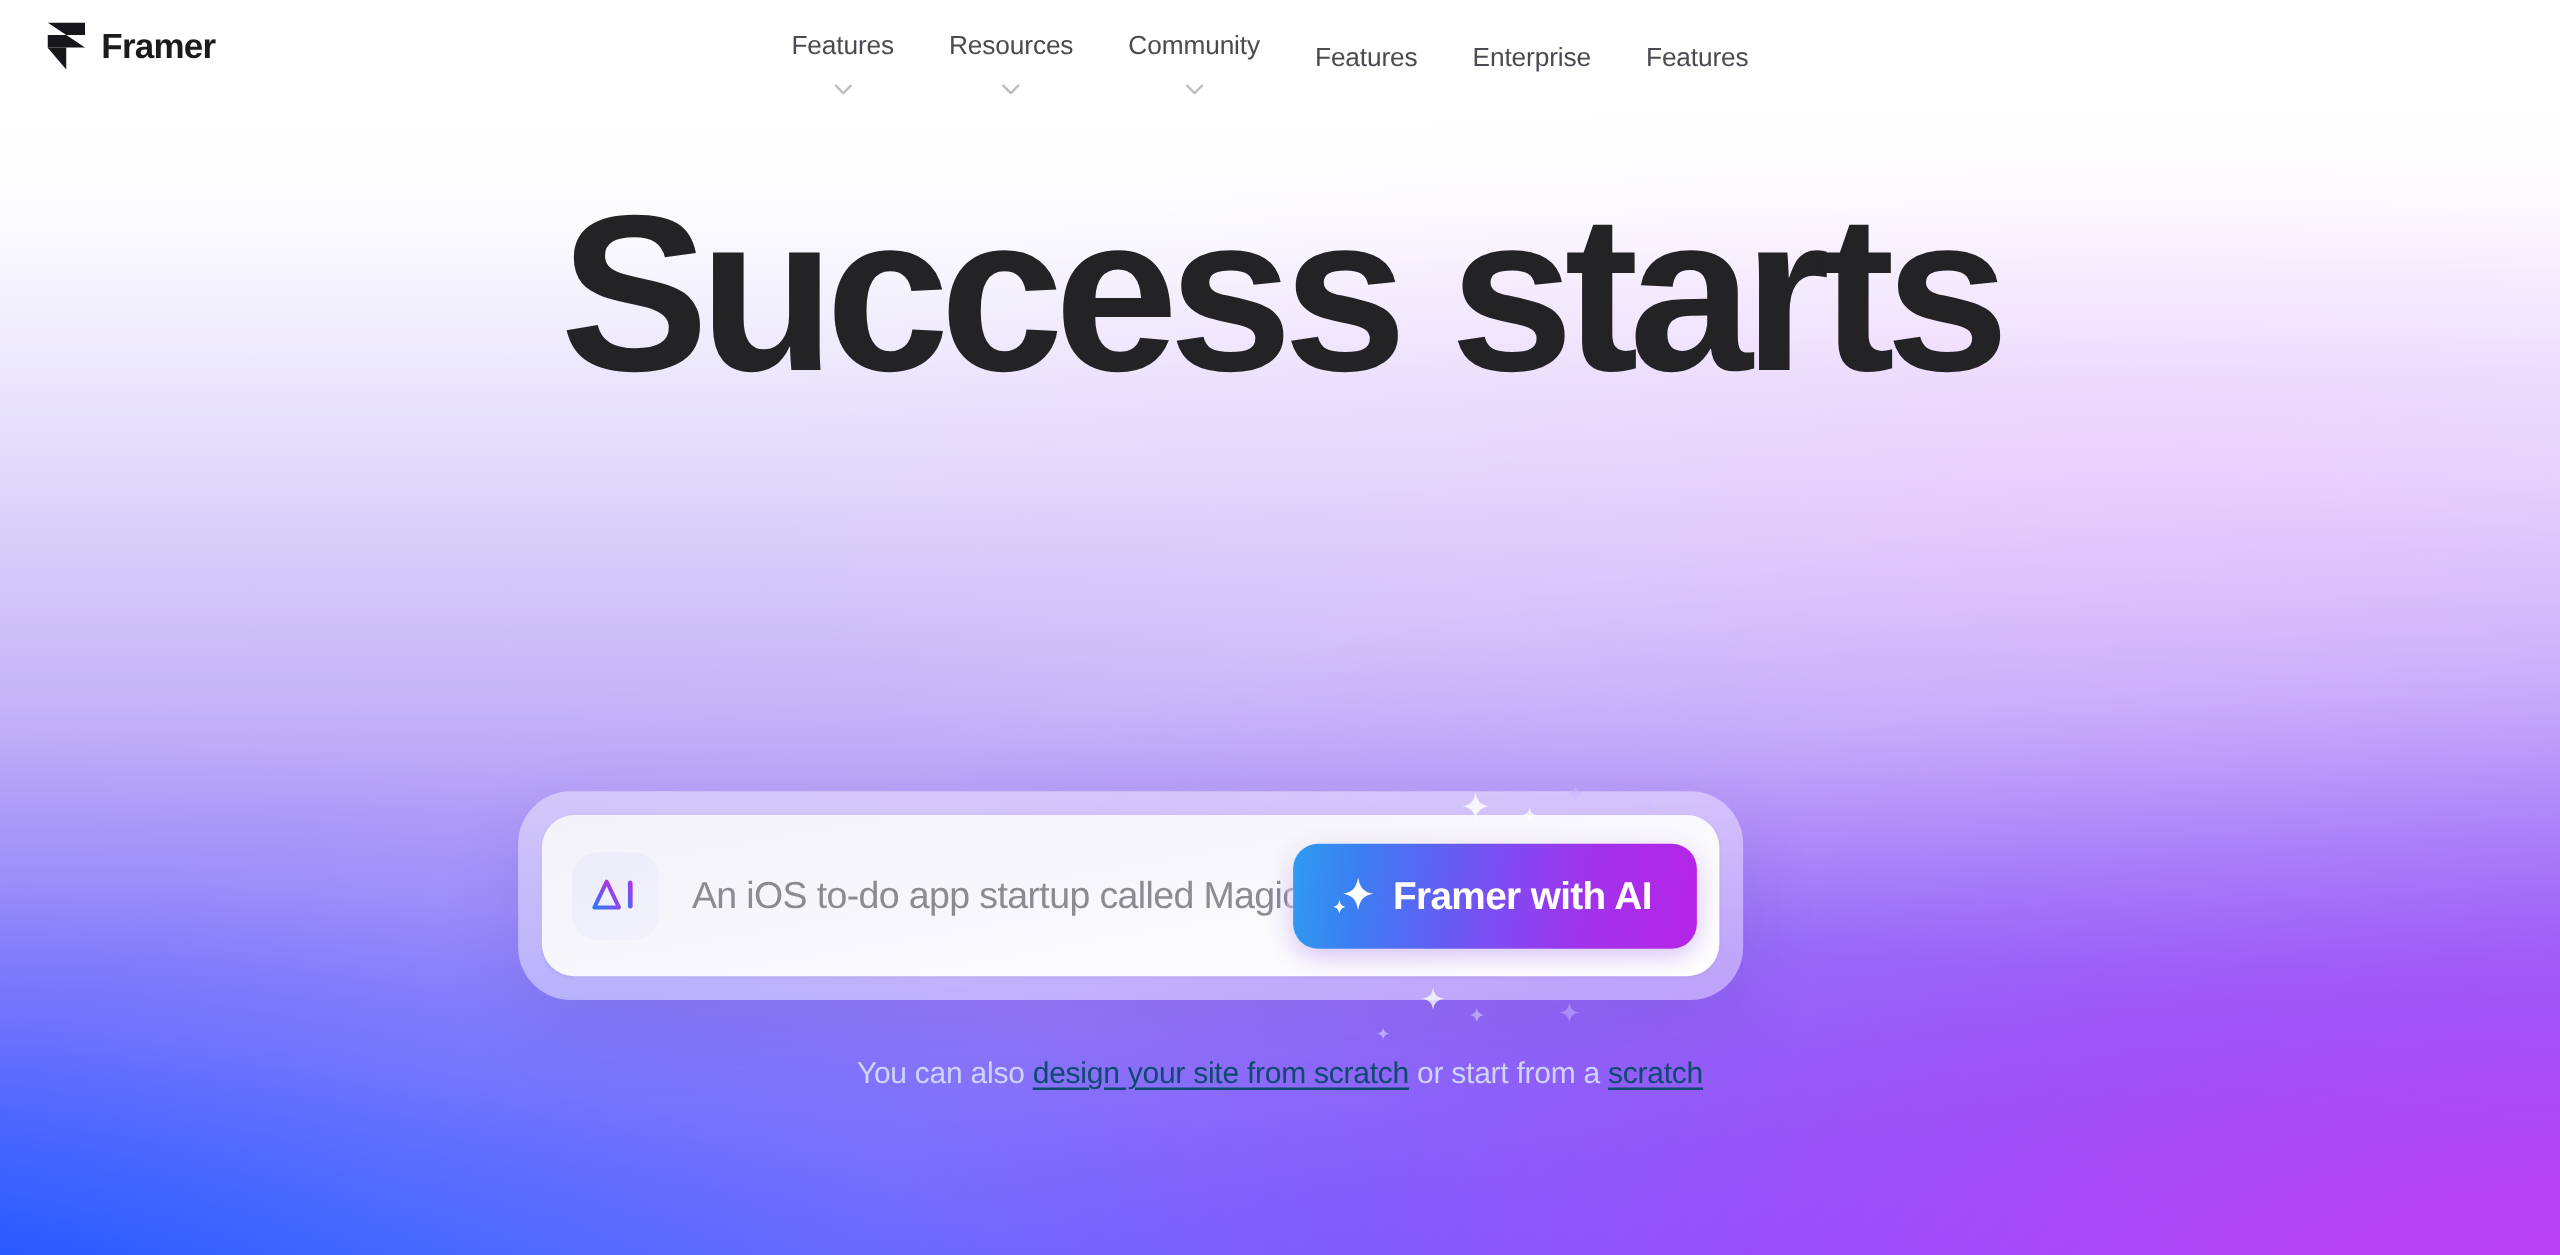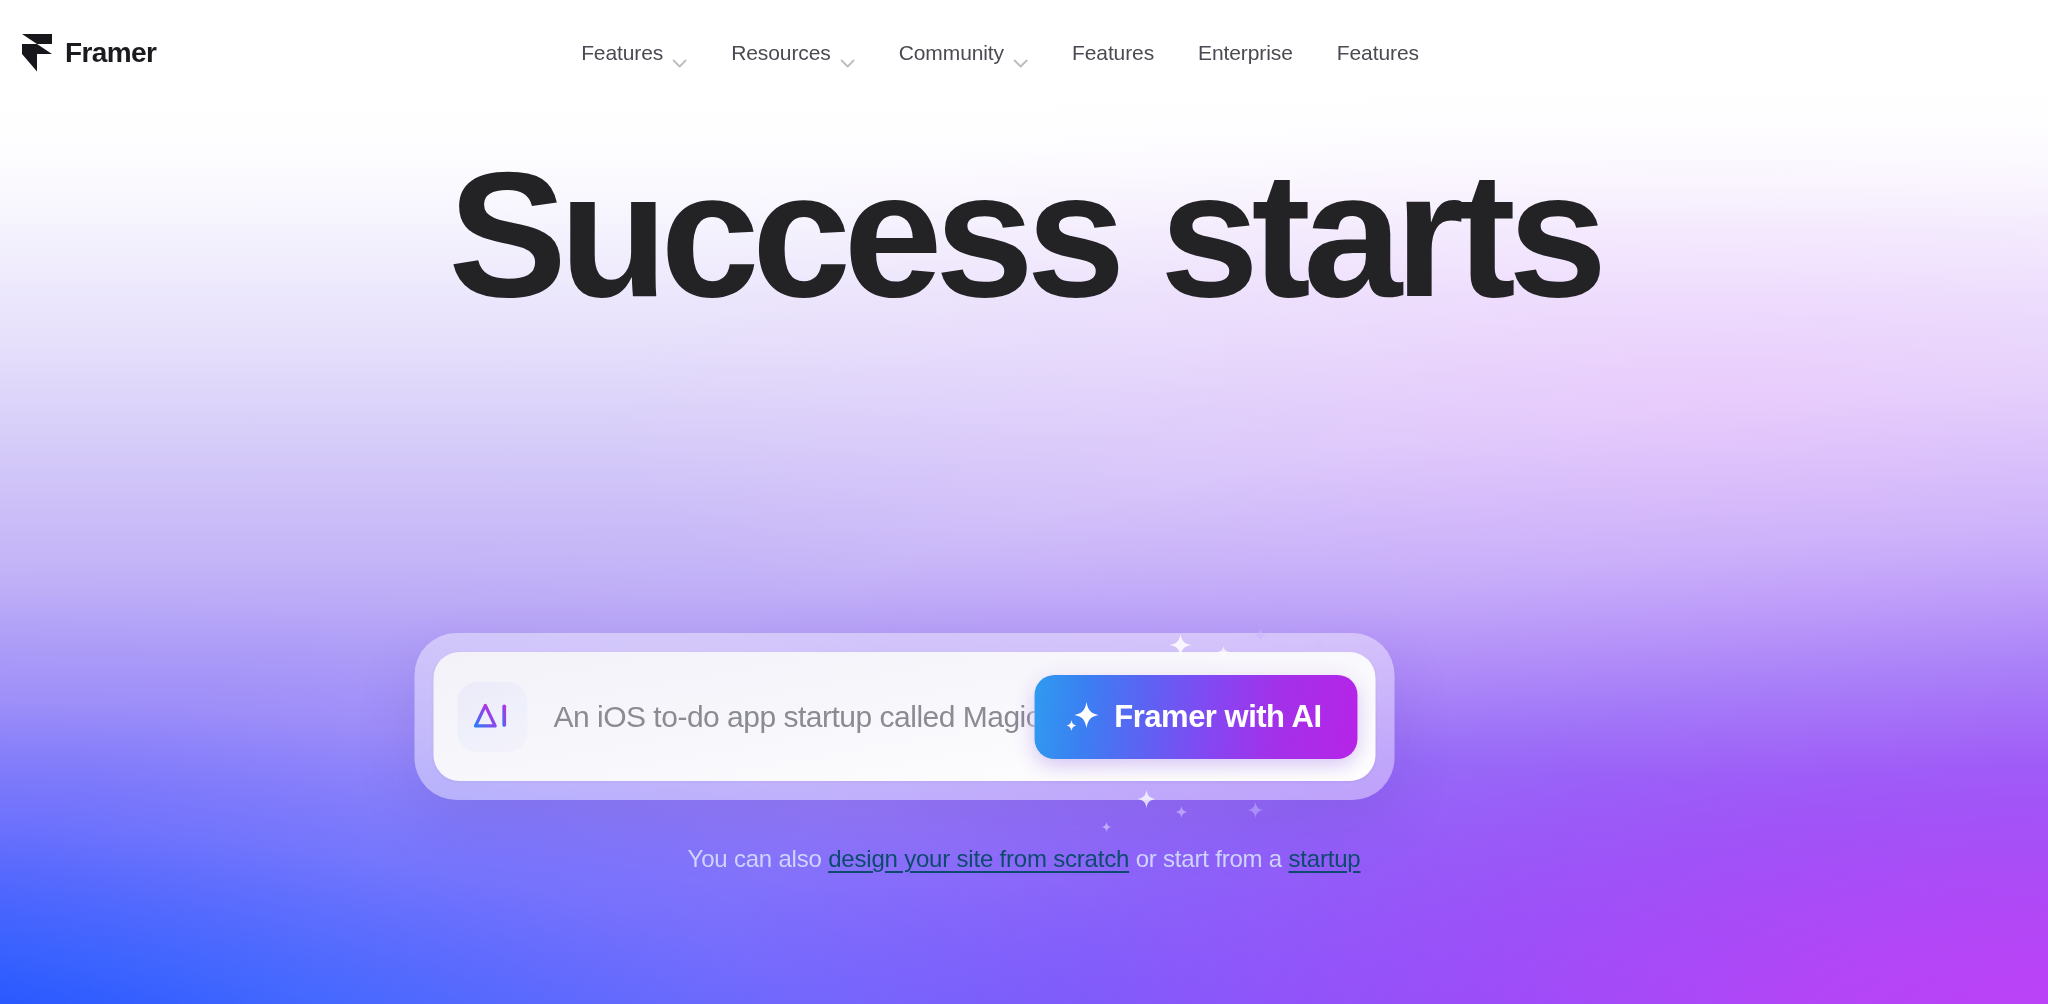--- a/index.html
+++ b/index.html
@@ -71,25 +71,24 @@
         #ffffff 0%,
         rgba(255,255,255,1) 6.5%,
         rgba(255,255,255,0.92) 10%,
         rgba(255,255,255,0.55) 16%,
         rgba(255,255,255,0.12) 23%,
         rgba(255,255,255,0) 30%);
   }
 
   
   .site-header {
-    position:absolute; top:0; left:0;
+    position:absolute; top:0; left:16px;
     width:2000px; height:88px;
     display:flex; align-items:center;
     z-index:40;
-    margin-top:16px;
   }
   .brand {
     position:absolute; left:22px; top:18px;
     display:flex; align-items:center; gap:13px;
     text-decoration:none;
   }
   .brand-mark { width:30px; height:37px; display:block; }
   .brand-name {
     font-size:28px; font-weight:700; color:#1b1b1f;
     letter-spacing:-0.6px; line-height:1;
@@ -102,20 +101,21 @@
     white-space:nowrap;
   }
   .nav-item {
     display:inline-flex; align-items:center; gap:9px;
     padding:6px 22px;
     font-size:21px; font-weight:400;
     color:#4a4a52;
     text-decoration:none;
     letter-spacing:-0.1px;
     cursor:pointer;
+    flex-direction:column;
   }
   .nav-label { line-height:1; }
   .chev { width:15px; height:9px; display:block; opacity:0.55; margin-top:2px; }
 
   
   .hero {
     position:absolute; top:0; left:0;
     width:2048px; height:1004px;
     z-index:20;
     pointer-events:none;
@@ -382,16 +382,16 @@
             </svg>
           </span>
           <span>Framer with AI</span>
         </button>
 
       </div>
     </div>
   </div>
 
   <p class="sub-line">
-    <span class="plain">You can also </span><a href="#">design your site from scratch</a><span class="plain"> or start from a </span><a href="#">startup</a>
+    <span class="plain">You can also </span><a href="#">design your site from scratch</a><span class="plain"> or start from a </span><a href="#">scratch</a>
   </p>
 
 </div>
 
 </body></html>

